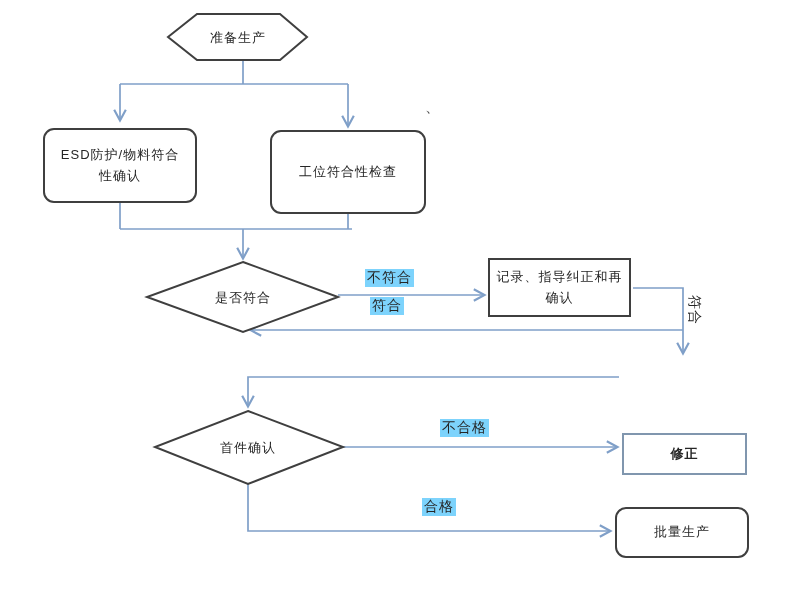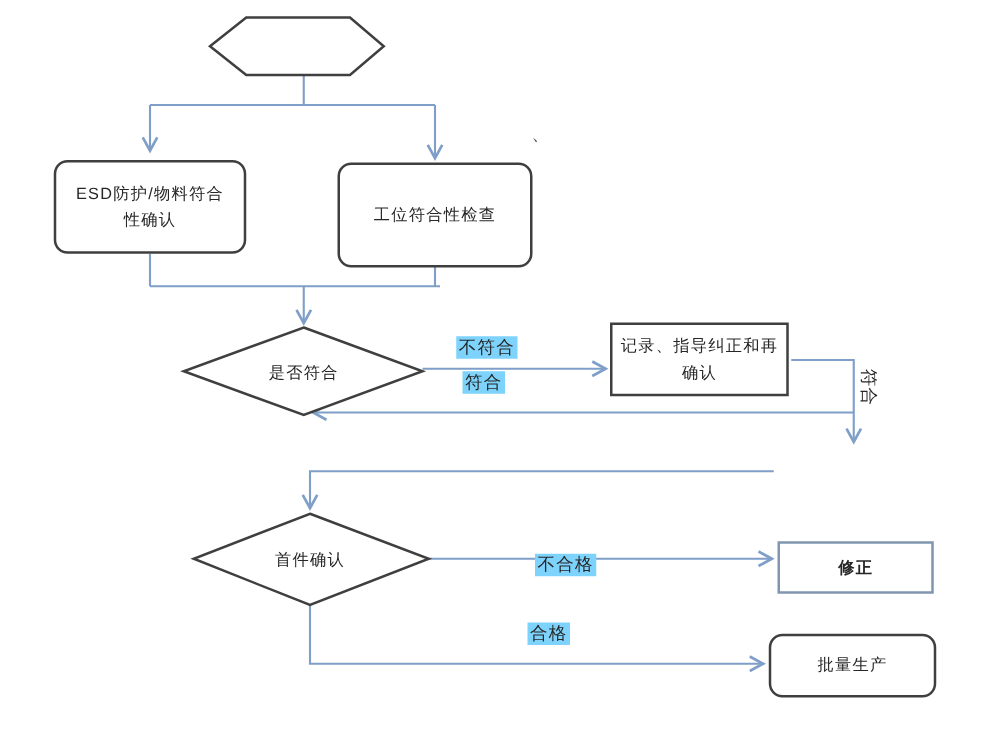--- a/index.html
+++ b/index.html
@@ -108,24 +108,25 @@
 
 
   <div class="node rect-blue" style="left:622px;top:433px;width:125px;height:42px;font-weight:bold;">
     <div>修正</div>
   </div>
 
   <div class="node rounded-dark" style="left:615px;top:507px;width:134px;height:51px;">
     <div>批量生产</div>
   </div>
 
+  <div class="shape-text" style="left:168px;top:29px;width:140px;">准备生产</div>
   <div class="shape-text" style="left:173px;top:289px;width:140px;">是否符合</div>
   <div class="shape-text" style="left:178px;top:439px;width:140px;">首件确认</div>
 
   <div class="edge-label" style="left:365px;top:269px;">不符合</div>
   <div class="edge-label" style="left:370px;top:297px;">符合</div>
   <div class="edge-label rotated" style="left:675px;top:303px;width:34px;">符合</div>
-  <div class="edge-label" style="left:428px;top:419px;margin-top:24px;">不合格</div>
+  <div class="edge-label" style="left:440px;top:419px;">不合格</div>
   <div class="edge-label" style="left:422px;top:498px;text-align:right;">合格</div>
 
   <div class="stray" style="left:425px;top:98px;">、</div>
 
 </div>
 
 </body></html>

